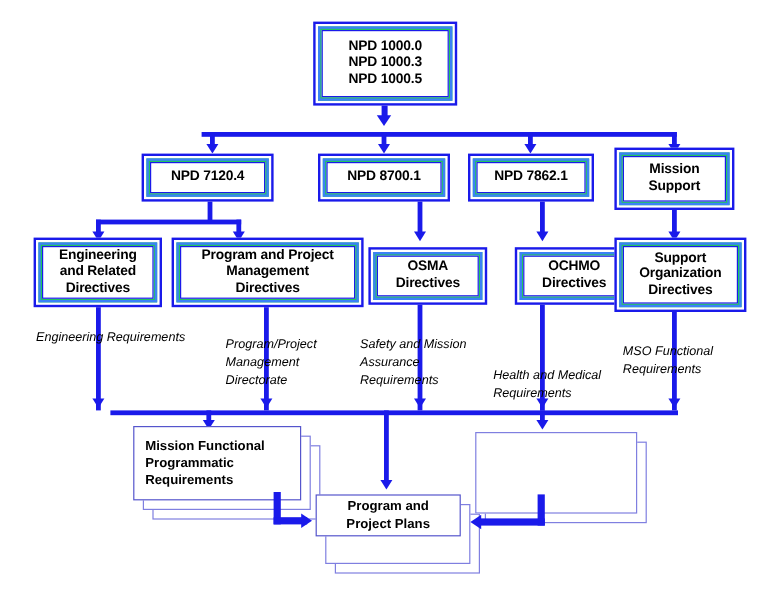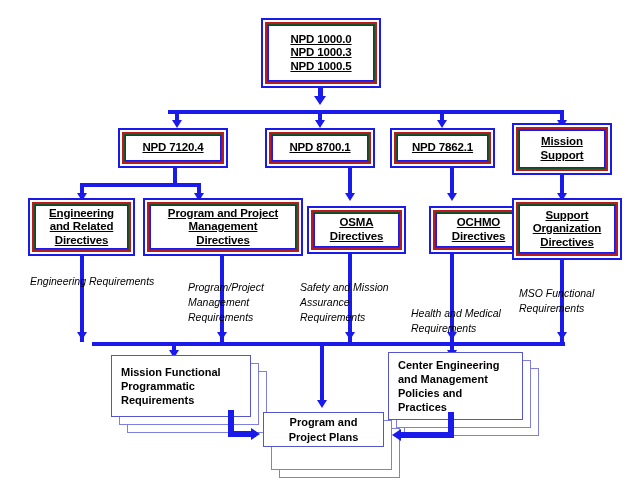--- a/index.html
+++ b/index.html
@@ -24,24 +24,23 @@
     position: absolute;
     box-sizing: border-box;
     border: 2px solid #1a1aea;
     background: #ffffff;
     padding: 2px;
   }
   .dbox > .inner {
     box-sizing: border-box;
     width: 100%;
     height: 100%;
-    border: 2px solid #b91c1c;
-    background: #14532d;
+    border: 2px solid #3b82f6;
+    background: #22c55e;
     padding: 1px;
-    text-decoration: underline;
   }
   .dbox > .inner > .inner2 {
     box-sizing: border-box;
     width: 100%;
     height: 100%;
     border: 1px solid #1a1aea;
     background: #ffffff;
     display: flex;
     align-items: center;
     justify-content: center;
@@ -274,21 +273,21 @@
   <div class="ln" style="left:450px; top:254px; width:4px; height:88px;"></div>
   <div class="arr-d sm" style="left:447px; top:332px;"></div>
 
   <div class="ln" style="left:560px; top:260px; width:4px; height:82px;"></div>
   <div class="arr-d sm" style="left:557px; top:332px;"></div>
 
   <div class="cap" style="left:30px; top:274px; width:140px;">Engineering Requirements</div>
 
   <div class="cap" style="left:188px; top:280px; width:110px;">Program/Project
 Management
-Requirements</div>
+Directorate</div>
 
   <div class="cap" style="left:300px; top:280px; width:110px;">Safety and Mission
 Assurance
 Requirements</div>
 
   <div class="cap" style="left:411px; top:286px; width:115px;margin-top:20px;">Health and Medical
 Requirements</div>
 
   <div class="cap" style="left:519px; top:286px; width:110px;">MSO Functional
 Requirements</div>
@@ -310,26 +309,20 @@
     <div class="front" style="width:140px; height:62px;">
       <span class="label" style="white-space:pre-line;">Mission Functional
 Programmatic
 Requirements</span>
     </div>
   </div>
 
   <div class="stack" style="left:388px; top:352px; width:160px; height:86px;">
     <div class="sh" style="left:16px; top:16px; width:135px; height:68px;"></div>
     <div class="sh" style="left:8px; top:8px; width:135px; height:68px;"></div>
-    <div class="front" style="width:135px; height:68px;">
-      <span class="label" style="white-space:pre-line;">Center Engineering
-and Management
-Policies and
-Practices</span>
-    </div>
   </div>
 
   <div class="stack centered" style="left:263px; top:412px; width:150px; height:80px;">
     <div class="sh" style="left:16px; top:16px; width:121px; height:50px;"></div>
     <div class="sh" style="left:8px; top:8px; width:121px; height:50px;"></div>
     <div class="front" style="width:121px; height:35px;">
       <span class="label" style="white-space:pre-line;">Program and
 Project Plans</span>
     </div>
   </div>

